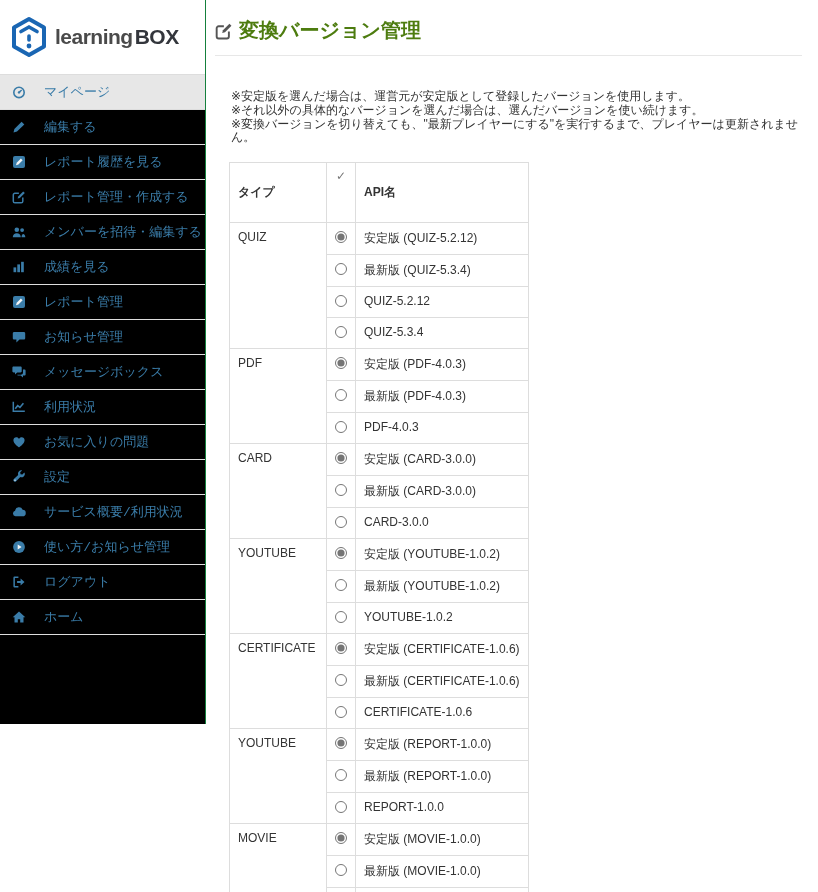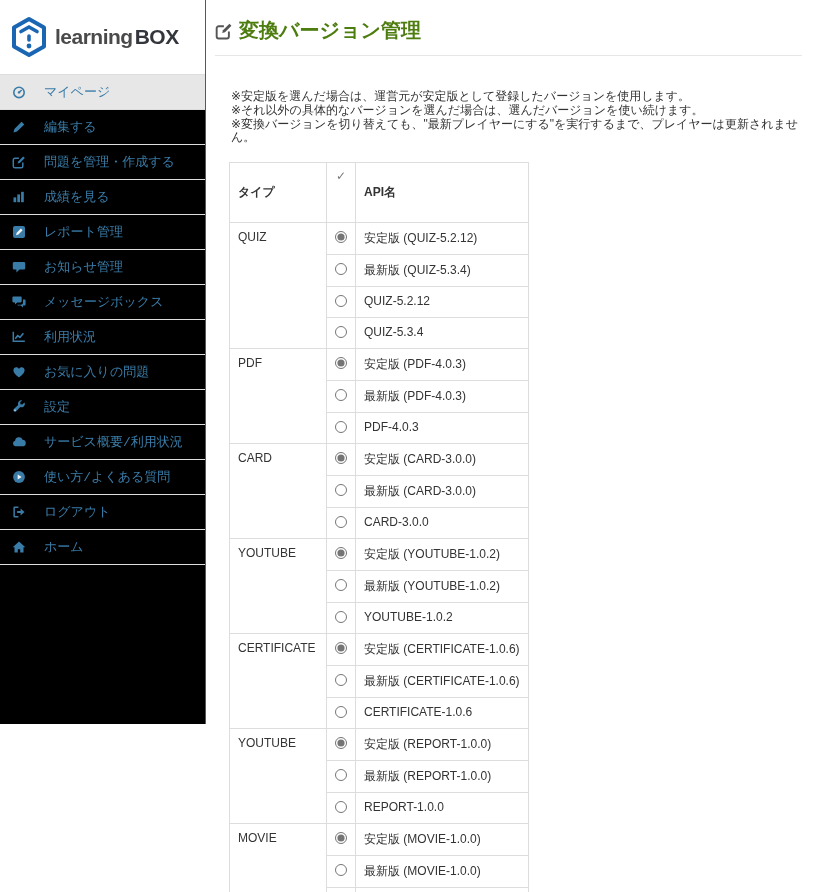--- a/index.html
+++ b/index.html
@@ -79,24 +79,40 @@
         <span class="lbl">マイページ</span>
       </a>
       <a class="nav-item">
         <svg width="14" height="14" viewBox="0 0 14 14">
           <path d="M9.6 1.7l2.7 2.7L5 11.6l-3.5.9.9-3.5z" fill="currentColor"></path>
         </svg>
         <span class="lbl">編集する</span>
       </a>
       <a class="nav-item">
         <svg width="14" height="14" viewBox="0 0 14 14">
+          <rect x="1" y="1" width="12" height="12" rx="2" fill="currentColor"></rect>
+          <path d="M4 10.2l.7-2.4 4.2-4.2 1.7 1.7-4.2 4.2z" fill="#f5f5f5"></path>
+        </svg>
+        <span class="lbl">レポート履歴を見る</span>
+      </a>
+      <a class="nav-item">
+        <svg width="14" height="14" viewBox="0 0 14 14">
           <path d="M10.8 7.4v3.8a1.6 1.6 0 0 1-1.6 1.6H2.9a1.6 1.6 0 0 1-1.6-1.6V4.9a1.6 1.6 0 0 1 1.6-1.6h4" fill="none" stroke="currentColor" stroke-width="1.5"></path>
           <path d="M5.6 8.6l.6-2.2 5-5 1.6 1.6-5 5z" fill="currentColor"></path>
         </svg>
-        <span class="lbl">問題を管理・作成する</span>
+        <span class="lbl">レポート管理・作成する</span>
+      </a>
+      <a class="nav-item">
+        <svg width="14" height="14" viewBox="0 0 14 14">
+          <circle cx="4.8" cy="4.7" r="2.3" fill="currentColor"></circle>
+          <circle cx="10.1" cy="5.1" r="1.9" fill="currentColor"></circle>
+          <path d="M.8 12.2c0-2.5 1.8-4 4-4s4 1.5 4 4z" fill="currentColor"></path>
+          <path d="M9.5 12.2c0-1.5.5-2.7 1.5-3.3 1.4.1 2.3 1.4 2.3 3.3z" fill="currentColor"></path>
+        </svg>
+        <span class="lbl">メンバーを招待・編集する</span>
       </a>
       <a class="nav-item">
         <svg width="14" height="14" viewBox="0 0 14 14">
           <rect x="1.5" y="7.4" width="2.7" height="4.8" fill="currentColor"></rect>
           <rect x="5.3" y="4.4" width="2.7" height="7.8" fill="currentColor"></rect>
           <rect x="9.1" y="1.8" width="2.7" height="10.4" fill="currentColor"></rect>
         </svg>
         <span class="lbl">成績を見る</span>
       </a>
       <a class="nav-item">
@@ -143,21 +159,21 @@
         <svg width="14" height="14" viewBox="0 0 14 14">
           <path d="M3.5 11.3a2.8 2.8 0 0 1-.4-5.5 3.9 3.9 0 0 1 7.5-1A3 3 0 0 1 10.4 11.3z" fill="currentColor"></path>
         </svg>
         <span class="lbl">サービス概要/利用状況</span>
       </a>
       <a class="nav-item">
         <svg width="14" height="14" viewBox="0 0 14 14">
           <circle cx="7" cy="7" r="5.9" fill="currentColor"></circle>
           <path d="M5.7 4.5L9.6 7 5.7 9.5z" fill="#f5f5f5"></path>
         </svg>
-        <span class="lbl">使い方/よくある質問</span>
+        <span class="lbl">使い方/お知らせ管理</span>
       </a>
       <a class="nav-item">
         <svg width="14" height="14" viewBox="0 0 14 14">
           <path d="M6.4 12.4H2.6a1.2 1.2 0 0 1-1.2-1.2V2.8a1.2 1.2 0 0 1 1.2-1.2h3.8v1.5H2.9v7.8h3.5z" fill="currentColor"></path>
           <path d="M8.6 3.5L12.5 7 8.6 10.5V8.1H5.1V5.9h3.5z" fill="currentColor"></path>
         </svg>
         <span class="lbl">ログアウト</span>
       </a>
       <a class="nav-item">
         <svg width="14" height="14" viewBox="0 0 14 14">

